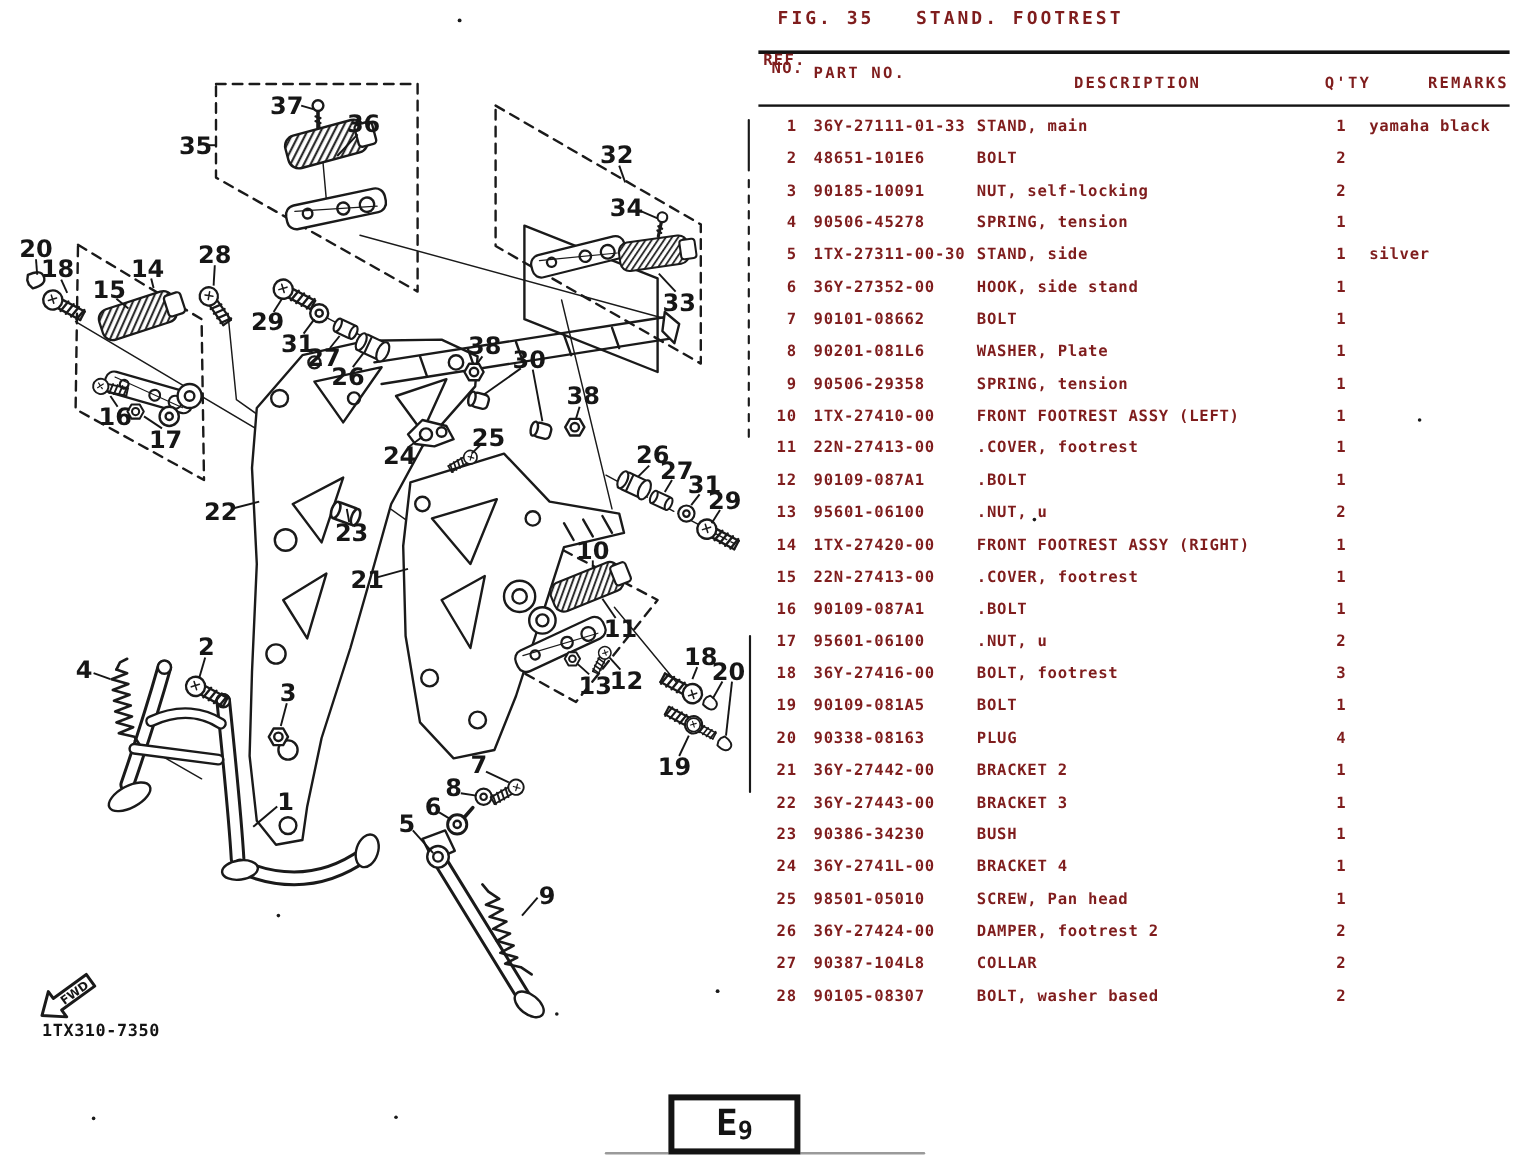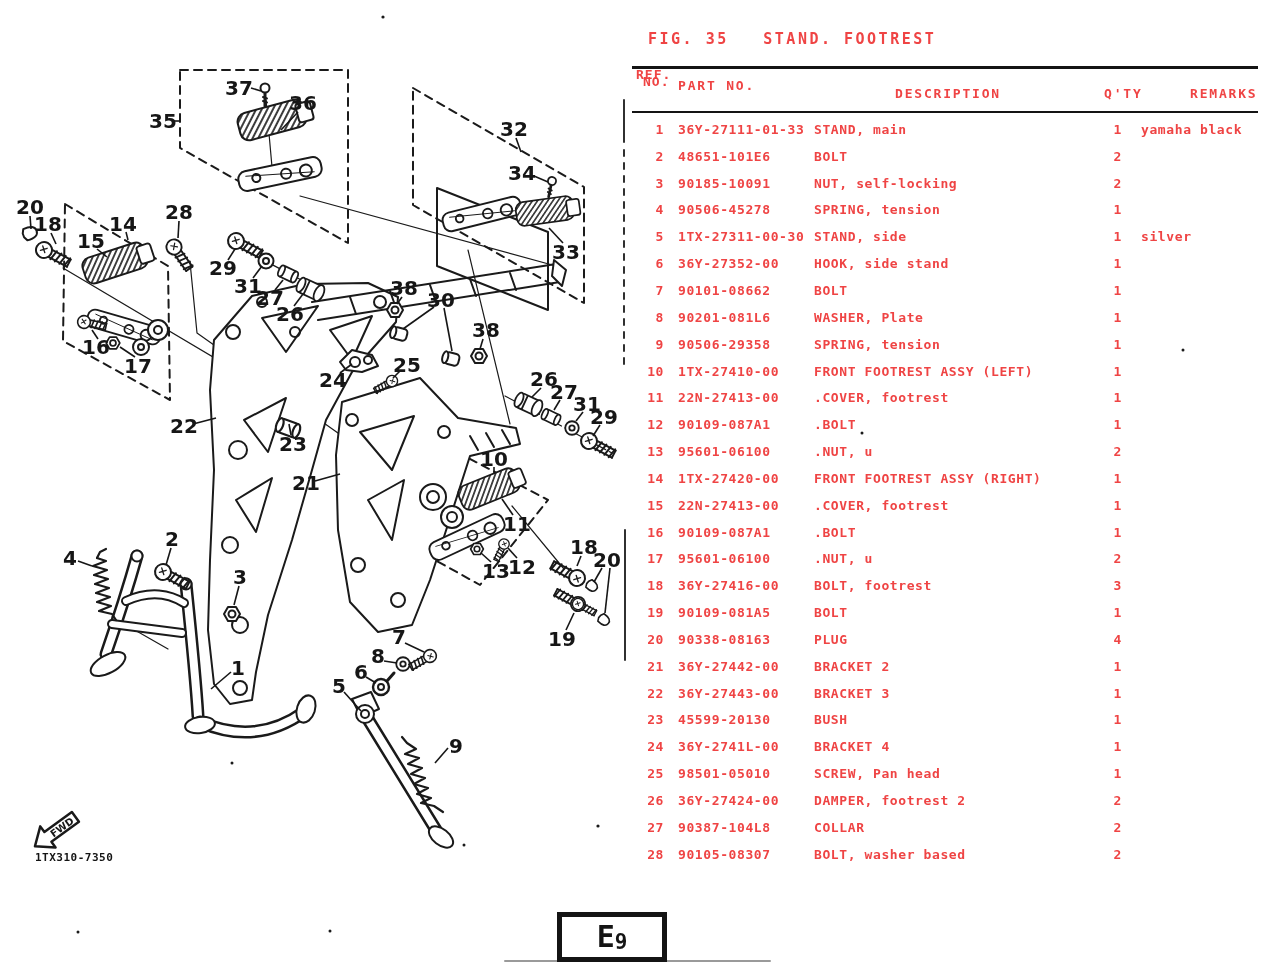--- a/index.html
+++ b/index.html
@@ -1,41 +1,41 @@
 <!DOCTYPE html>
 <html><head>
 <meta charset="utf-8">
 <style>
   html,body{margin:0;padding:0;background:#fff;}
   .page{position:relative;width:1263px;height:964px;background:#fff;overflow:hidden;color:#1a1a1a;}
   #diagram{position:absolute;left:0;top:0;width:1263px;height:964px;}
   #callouts text{font-family:"DejaVu Sans",sans-serif;font-weight:bold;font-size:20px;fill:#161616;}
   #callouts line{stroke:#161616;stroke-width:1.6;}
   .table-area{position:absolute;left:632px;top:0;width:631px;height:900px;
-      font-family:"DejaVu Sans Mono",monospace;font-weight:bold;color:#ef4444;margin-top:24px;}
+      font-family:"DejaVu Sans Mono",monospace;font-weight:bold;color:#7f1d1d;}
   .title{position:absolute;left:16px;top:6px;font-size:15px;letter-spacing:2.5px;white-space:pre;}
   .rule{position:absolute;left:0;width:626px;background:#141414;}
   .rule-top{top:42px;height:3px;}
   .rule-mid{top:87px;height:2px;}
   .hcell{position:absolute;font-size:13px;letter-spacing:1.8px;white-space:pre;}
   .h-ref1{left:4px;top:43px;letter-spacing:1px;}
   .h-ref2{left:11px;top:50px;letter-spacing:1px;}
   .h-part{left:46px;top:54px;}
   .h-desc{left:263px;top:62px;text-align:center;}
   .h-qty{left:472px;top:62px;}
   .h-rem{left:558px;top:62px;}
   #rows{position:absolute;left:0;top:92px;width:631px;}
   .trow{display:grid;grid-template-columns:32px 150px 274px 34px auto;height:26.85px;
       align-items:center;font-size:13px;letter-spacing:0.6px;white-space:pre;}
   .c-ref{text-align:right;}
   .c-part{padding-left:14px;}
   .c-qty{text-align:right;}
   .c-rem{padding-left:19px;}
   .code{position:absolute;left:35px;top:851px;font-family:"DejaVu Sans Mono",monospace;
-      font-weight:bold;font-size:11px;letter-spacing:0.5px;color:#141414;}
+      font-weight:bold;font-size:14px;letter-spacing:0.5px;color:#141414;}
   .page-badge{position:absolute;left:557px;top:912px;width:100px;height:40px;
       border:5px solid #141414;background:#fff;display:flex;align-items:center;justify-content:center;
       font-family:"DejaVu Sans Mono",monospace;font-weight:bold;color:#141414;}
   .page-badge .e{font-size:30px;line-height:1;}
   .page-badge .nine{font-size:21px;line-height:1;margin-top:10px;}
   .tube-o{stroke:#1a1a1a;stroke-width:13;fill:none;stroke-linecap:round;}
   .tube-i{stroke:#fff;stroke-width:8;fill:none;stroke-linecap:round;}
   .tube2-o{stroke:#1a1a1a;stroke-width:10;fill:none;stroke-linecap:round;}
   .tube2-i{stroke:#fff;stroke-width:6;fill:none;stroke-linecap:round;}
 </style>
@@ -411,21 +411,21 @@
         <div class="trow"><span class="c-ref">13</span><span class="c-part">95601-06100</span><span class="c-desc">.NUT, u</span><span class="c-qty">2</span><span class="c-rem"></span></div>
         <div class="trow"><span class="c-ref">14</span><span class="c-part">1TX-27420-00</span><span class="c-desc">FRONT FOOTREST ASSY (RIGHT)</span><span class="c-qty">1</span><span class="c-rem"></span></div>
         <div class="trow"><span class="c-ref">15</span><span class="c-part">22N-27413-00</span><span class="c-desc">.COVER, footrest</span><span class="c-qty">1</span><span class="c-rem"></span></div>
         <div class="trow"><span class="c-ref">16</span><span class="c-part">90109-087A1</span><span class="c-desc">.BOLT</span><span class="c-qty">1</span><span class="c-rem"></span></div>
         <div class="trow"><span class="c-ref">17</span><span class="c-part">95601-06100</span><span class="c-desc">.NUT, u</span><span class="c-qty">2</span><span class="c-rem"></span></div>
         <div class="trow"><span class="c-ref">18</span><span class="c-part">36Y-27416-00</span><span class="c-desc">BOLT, footrest</span><span class="c-qty">3</span><span class="c-rem"></span></div>
         <div class="trow"><span class="c-ref">19</span><span class="c-part">90109-081A5</span><span class="c-desc">BOLT</span><span class="c-qty">1</span><span class="c-rem"></span></div>
         <div class="trow"><span class="c-ref">20</span><span class="c-part">90338-08163</span><span class="c-desc">PLUG</span><span class="c-qty">4</span><span class="c-rem"></span></div>
         <div class="trow"><span class="c-ref">21</span><span class="c-part">36Y-27442-00</span><span class="c-desc">BRACKET 2</span><span class="c-qty">1</span><span class="c-rem"></span></div>
         <div class="trow"><span class="c-ref">22</span><span class="c-part">36Y-27443-00</span><span class="c-desc">BRACKET 3</span><span class="c-qty">1</span><span class="c-rem"></span></div>
-        <div class="trow"><span class="c-ref">23</span><span class="c-part">45599-20130</span><span class="c-desc">BUSH</span><span class="c-qty">1</span><span class="c-rem"></span></div>
+        <div class="trow"><span class="c-ref">23</span><span class="c-part">90386-34230</span><span class="c-desc">BUSH</span><span class="c-qty">1</span><span class="c-rem"></span></div>
         <div class="trow"><span class="c-ref">24</span><span class="c-part">36Y-2741L-00</span><span class="c-desc">BRACKET 4</span><span class="c-qty">1</span><span class="c-rem"></span></div>
         <div class="trow"><span class="c-ref">25</span><span class="c-part">98501-05010</span><span class="c-desc">SCREW, Pan head</span><span class="c-qty">1</span><span class="c-rem"></span></div>
         <div class="trow"><span class="c-ref">26</span><span class="c-part">36Y-27424-00</span><span class="c-desc">DAMPER, footrest 2</span><span class="c-qty">2</span><span class="c-rem"></span></div>
         <div class="trow"><span class="c-ref">27</span><span class="c-part">90387-104L8</span><span class="c-desc">COLLAR</span><span class="c-qty">2</span><span class="c-rem"></span></div>
         <div class="trow"><span class="c-ref">28</span><span class="c-part">90105-08307</span><span class="c-desc">BOLT, washer based</span><span class="c-qty">2</span><span class="c-rem"></span></div>
       </div>
   </div>
 
   <div class="code">1TX310-7350</div>
 

